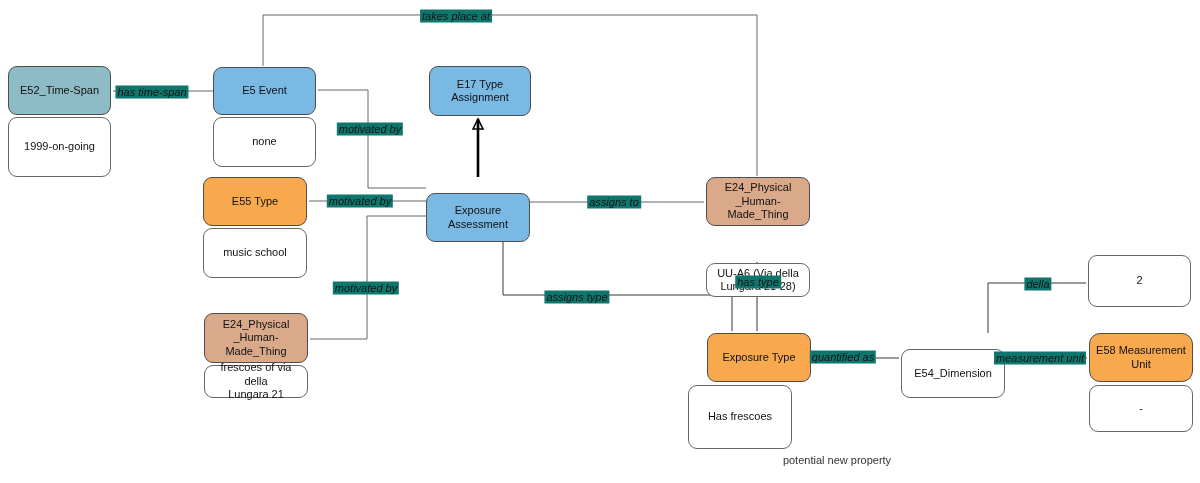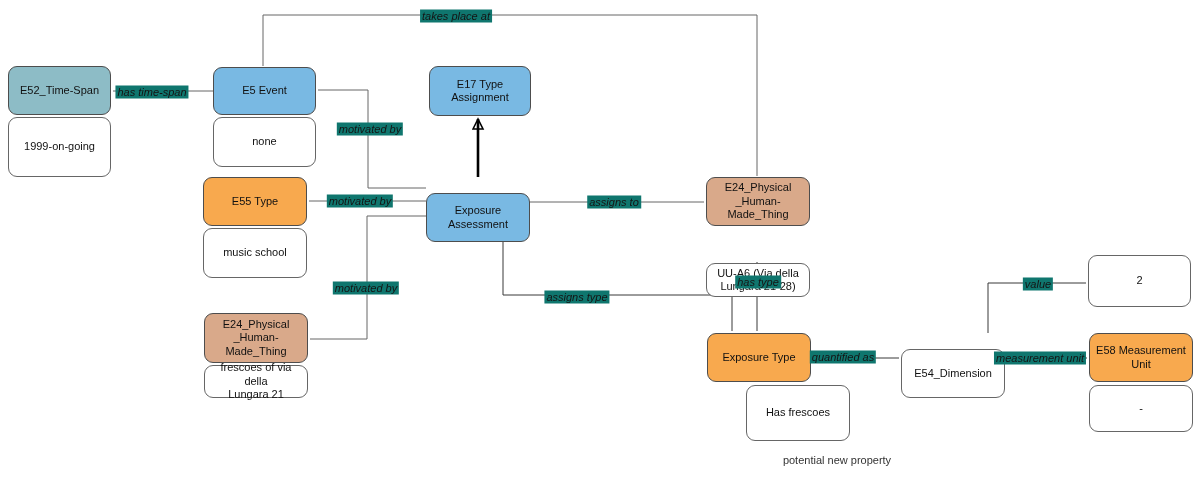--- a/index.html
+++ b/index.html
@@ -71,21 +71,21 @@
   <div class="node" style="left: 706px; top: 177px; width: 104px; height: 49px; background-color: rgb(217, 169, 138);">
       <span class="node-label">E24_Physical
 _Human-Made_Thing</span>
     </div>
   <div class="node" style="left: 707px; top: 333px; width: 104px; height: 49px; background-color: rgb(248, 169, 78);">
       <span class="node-label">Exposure Type</span>
     </div>
   <div class="node white" style="left:901px;top:333px;width:104px;height:49px;margin-top:16px;">
       <span class="node-label">E54_Dimension</span>
     </div>
-  <div class="node" style="left: 1089px; top: 333px; width: 104px; height: 49px; background-color: rgb(248, 169, 78);">
+  <div class="node" style="left: 1089px; top: 333px; width: 104px; height: 49px; background-color: rgb(248, 169, 78); border-radius: 11px;">
       <span class="node-label">E58 Measurement
 Unit</span>
     </div>
 
   <div class="node white" style="left:8px;top:117px;width:103px;height:60px;">
       <span class="node-label">1999-on-going</span>
     </div>
   <div class="node white" style="left:213px;top:117px;width:103px;height:50px;">
       <span class="node-label">none</span>
     </div>
@@ -93,37 +93,37 @@
       <span class="node-label">music school</span>
     </div>
   <div class="node white" style="left:204px;top:365px;width:104px;height:33px;">
       <span class="node-label">frescoes of via della
 Lungara 21</span>
     </div>
   <div class="node white" style="left:706px;top:227px;width:104px;height:34px;margin-top:36px;">
       <span class="node-label">UU-A6 (Via della
 Lungara 21-28)</span>
     </div>
-  <div class="node white" style="left:746px;top:385px;width:104px;height:56px;">
+  <div class="node white" style="left:688px;top:385px;width:104px;height:64px;">
       <span class="node-label">Has frescoes</span>
     </div>
   <div class="node white" style="left:1088px;top:255px;width:103px;height:52px;">
       <span class="node-label">2</span>
     </div>
   <div class="node white" style="left:1089px;top:385px;width:104px;height:47px;">
       <span class="node-label">-</span>
     </div>
 
   <div class="edge-label" style="left:456px;top:16px;">takes place at</div>
   <div class="edge-label" style="left:152px;top:92px;">has time-span</div>
   <div class="edge-label" style="left:370px;top:129px;">motivated by</div>
   <div class="edge-label" style="left:360px;top:201px;">motivated by</div>
   <div class="edge-label" style="left:366px;top:288px;">motivated by</div>
   <div class="edge-label" style="left:614px;top:202px;">assigns to</div>
   <div class="edge-label" style="left:577px;top:297px;">assigns type</div>
   <div class="edge-label" style="left:758px;top:282px;">has type</div>
   <div class="edge-label" style="left:843px;top:357px;">quantified as</div>
-  <div class="edge-label" style="left:1038px;top:284px;">value</div>
+  <div class="edge-label" style="left:1038px;top:284px;">della</div>
   <div class="edge-label" style="left:1040px;top:358px;">measurement unit</div>
 
   <div class="annotation" style="left:837px;top:460px;">potential new property</div>
 
 </div>
 
 </body></html>

